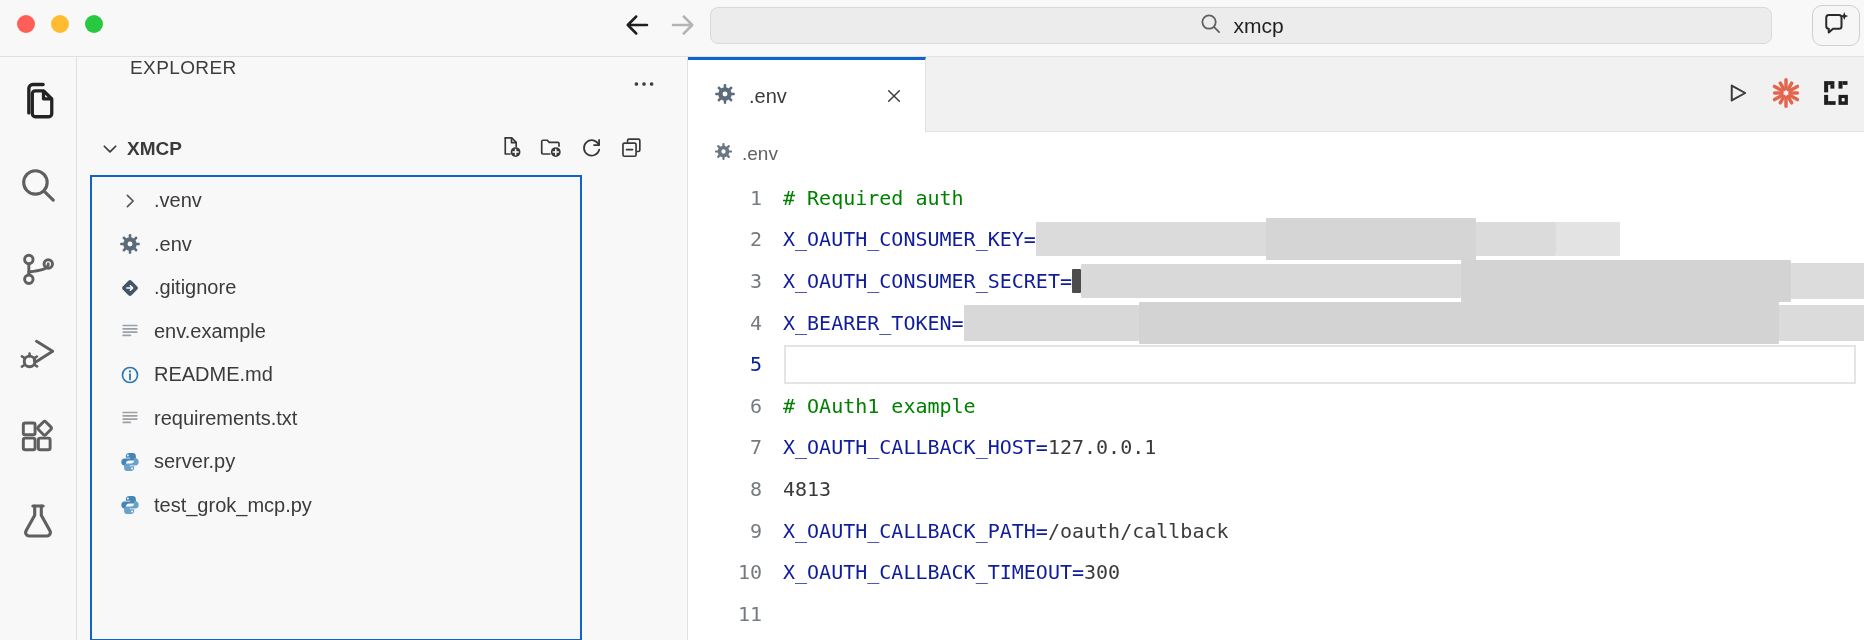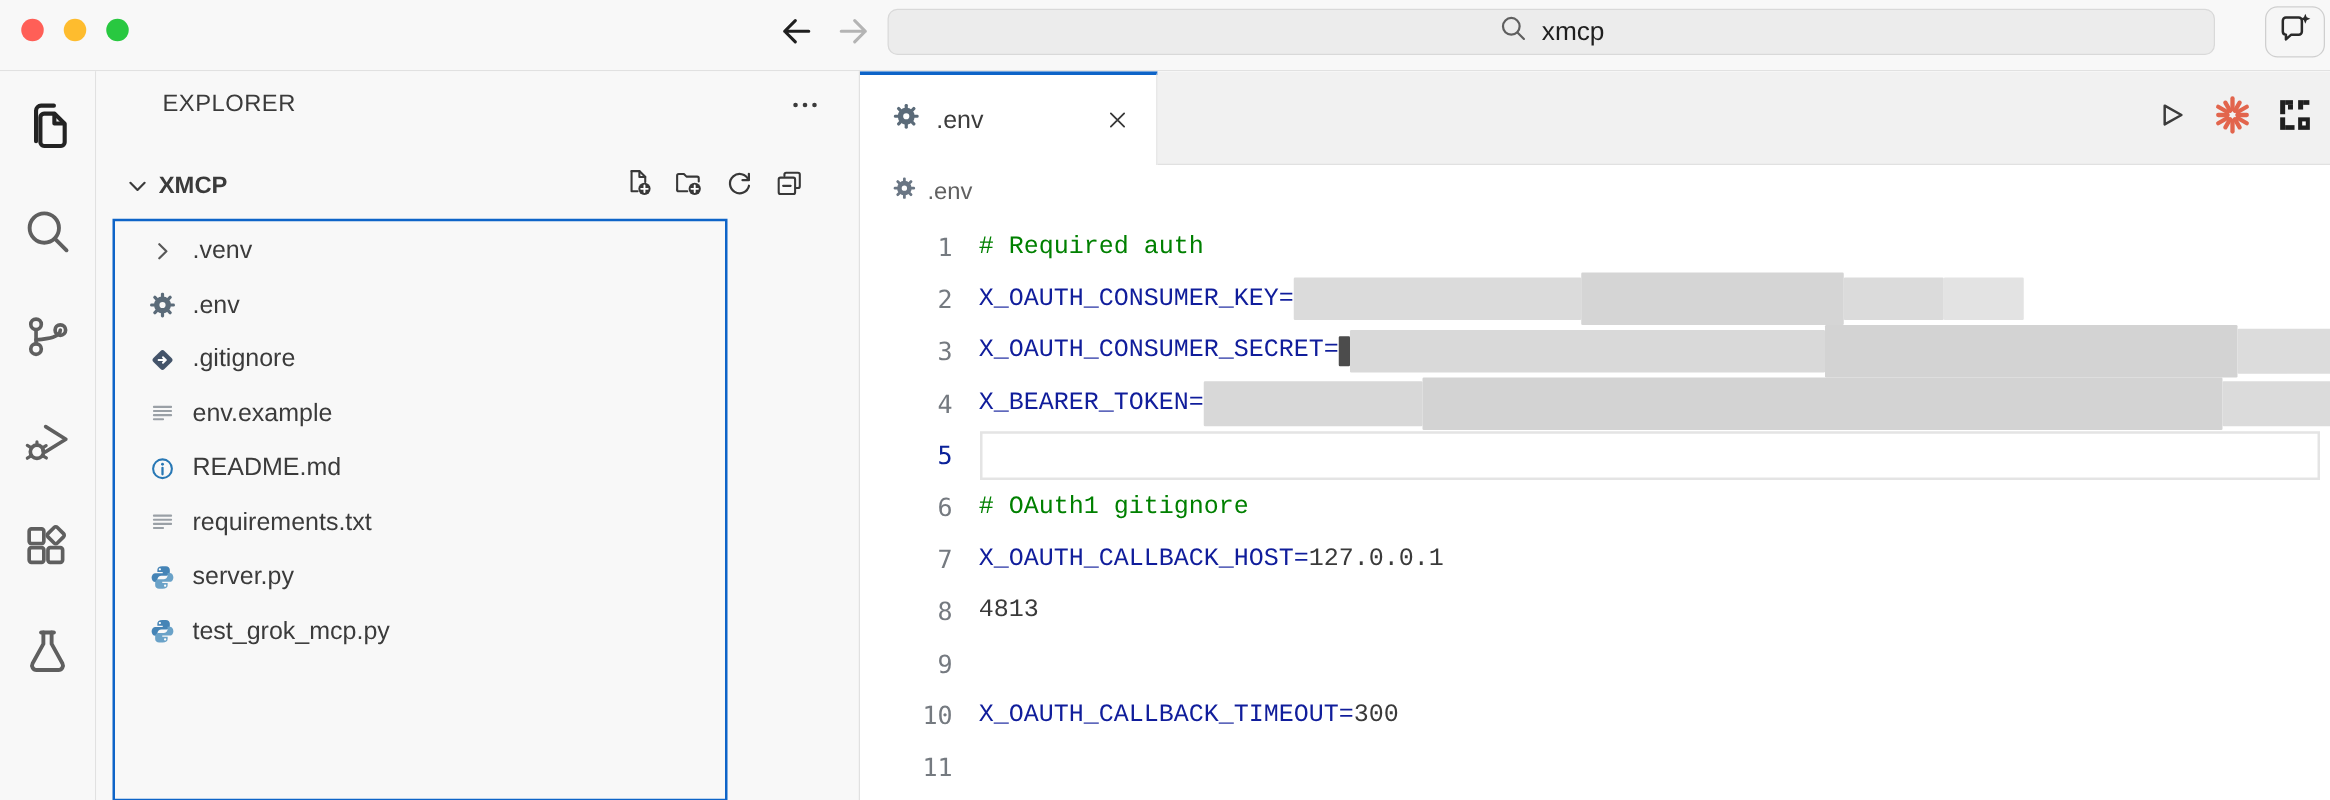--- a/index.html
+++ b/index.html
@@ -25,21 +25,21 @@
   .activitybar { position:absolute; left:0; top:57px; width:77px; height:583px;
                  background:#f8f8f8; border-right:1px solid #e1e1e1;
                  display:flex; flex-direction:column; align-items:center;
                  padding-top:23px; gap:38px; }
   .ab-item { width:46px; height:46px; display:flex; align-items:center; justify-content:center; }
 
   
   .sidebar { position:absolute; left:77px; top:57px; width:611px; height:583px;
              background:#f8f8f8; border-right:1px solid #e1e1e1; }
   .exp-header { position:absolute; left:0; top:0; width:100%; height:54px;
-                display:flex; align-items:center; }
+                display:flex; align-items:flex-start; }
   .exp-title { margin-left:53px; font-size:19px; color:#3b3b3b; letter-spacing:.4px; }
   .exp-more { position:absolute; right:30px; top:17px; width:26px; height:20px;
               display:flex; align-items:center; justify-content:center; }
   .section-row { position:absolute; left:13px; top:72px; width:586px; height:40px;
                  display:flex; align-items:center; }
   .sec-chev { margin-left:9px; width:22px; height:22px; }
   .sec-label { margin-left:6px; font-size:19px; font-weight:bold; color:#3b3b3b; }
   .sec-actions { margin-left:auto; margin-right:32px; display:flex; gap:14px; align-items:center; }
   .sec-actions .act { width:26px; height:26px; display:flex; align-items:center; justify-content:center; }
   .focus-box { position:absolute; left:13px; top:118px; width:492px; height:466px;
@@ -67,21 +67,21 @@
   .breadcrumb { position:absolute; left:0; top:75px; width:100%; height:43px;
                 background:#fff; display:flex; align-items:center; padding-left:26px;
                 gap:9px; font-size:19px; color:#616161; }
   .code { position:absolute; left:0; top:118px; width:100%; height:465px;
           padding-top:2px; font-family:"DejaVu Sans Mono", monospace; font-size:20px;
           overflow:hidden; }
   .code-line { display:flex; height:41.6px; align-items:center; white-space:pre; }
   .gutter { width:95px; flex:none; text-align:right; padding-right:21px;
             color:var(--gutter); }
   .gutter.active { color:var(--gutter-active); }
-  .ctext { display:flex; align-items:center;font-family:Liberation Mono, monospace; }
+  .ctext { display:flex; align-items:center; }
   .tok-comment { color:var(--comment); }
   .tok-key { color:var(--key); }
   .tok-value { color:var(--value);text-align:right; }
   .red { flex:none; border-radius:1px; }
   .curbox { position:absolute; left:96px; width:1072px; height:39px;
             background:#fff; border:2px solid #e4e4e4; }
 </style>
 </head>
 <body>
 
@@ -389,22 +389,22 @@
           </svg></span>
       <span>.env</span>
     </div>
     <div class="code" id="code">
         <div class="code-line"><div class="gutter">1</div><div class="ctext"><span class="tok-comment"># Required auth</span></div></div>
         <div class="code-line"><div class="gutter">2</div><div class="ctext"><span class="tok-key">X_OAUTH_CONSUMER_KEY=</span><span class="red" style="width: 230px; height: 34px; background: rgb(219, 219, 219);"></span><span class="red" style="width: 210px; height: 42px; background: rgb(213, 213, 213);"></span><span class="red" style="width: 80px; height: 34px; background: rgb(219, 219, 219);"></span><span class="red" style="width: 64px; height: 34px; background: rgb(227, 227, 227);"></span></div></div>
         <div class="code-line"><div class="gutter">3</div><div class="ctext"><span class="tok-key">X_OAUTH_CONSUMER_SECRET=</span><span class="red" style="width: 9px; height: 24px; background: rgb(76, 76, 76);"></span><span class="red" style="width: 380px; height: 34px; background: rgb(217, 217, 217);"></span><span class="red" style="width: 330px; height: 42px; background: rgb(211, 211, 211);"></span><span class="red" style="width: 200px; height: 36px; background: rgb(220, 220, 220);"></span></div></div>
         <div class="code-line"><div class="gutter">4</div><div class="ctext"><span class="tok-key">X_BEARER_TOKEN=</span><span class="red" style="width: 175px; height: 36px; background: rgb(216, 216, 216);"></span><span class="red" style="width: 640px; height: 42px; background: rgb(211, 211, 211);"></span><span class="red" style="width: 200px; height: 36px; background: rgb(219, 219, 219);"></span></div></div>
         <div class="curbox" style="top: 169.9px;"></div>
         <div class="code-line"><div class="gutter active">5</div><div class="ctext"></div></div>
-        <div class="code-line"><div class="gutter">6</div><div class="ctext"><span class="tok-comment"># OAuth1 gitignore</span></div></div>
+        <div class="code-line"><div class="gutter">6</div><div class="ctext"><span class="tok-comment"># OAuth1 example</span></div></div>
         <div class="code-line"><div class="gutter">7</div><div class="ctext"><span class="tok-key">X_OAUTH_CALLBACK_HOST=</span><span class="tok-value">127.0.0.1</span></div></div>
         <div class="code-line"><div class="gutter">8</div><div class="ctext"><span class="tok-value">4813</span></div></div>
-        <div class="code-line"><div class="gutter">9</div></div>
+        <div class="code-line"><div class="gutter">9</div><div class="ctext"><span class="tok-key">X_OAUTH_CALLBACK_PATH=</span><span class="tok-value">/oauth/callback</span></div></div>
         <div class="code-line"><div class="gutter">10</div><div class="ctext"><span class="tok-key">X_OAUTH_CALLBACK_TIMEOUT=</span><span class="tok-value">300</span></div></div>
         <div class="code-line"><div class="gutter">11</div><div class="ctext"></div></div>
       </div>
   </div>
 
 </div>
 
 </body></html>

